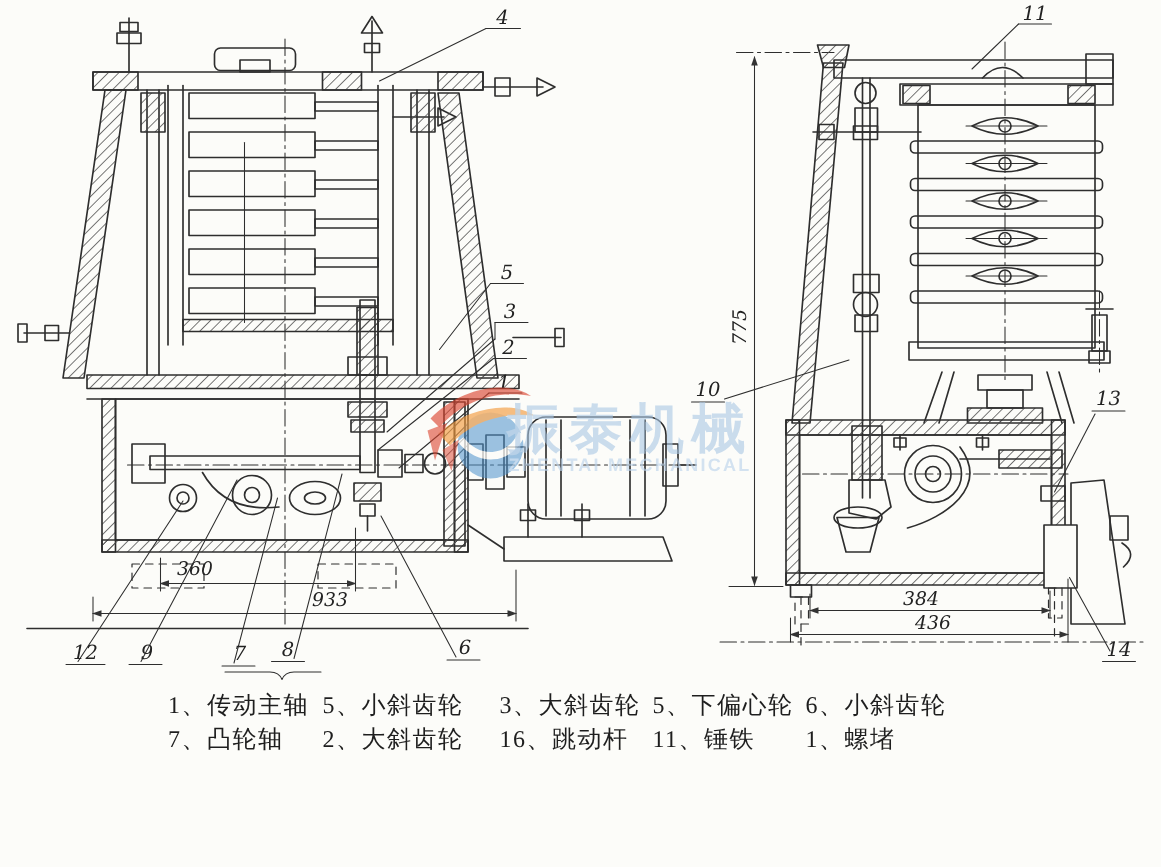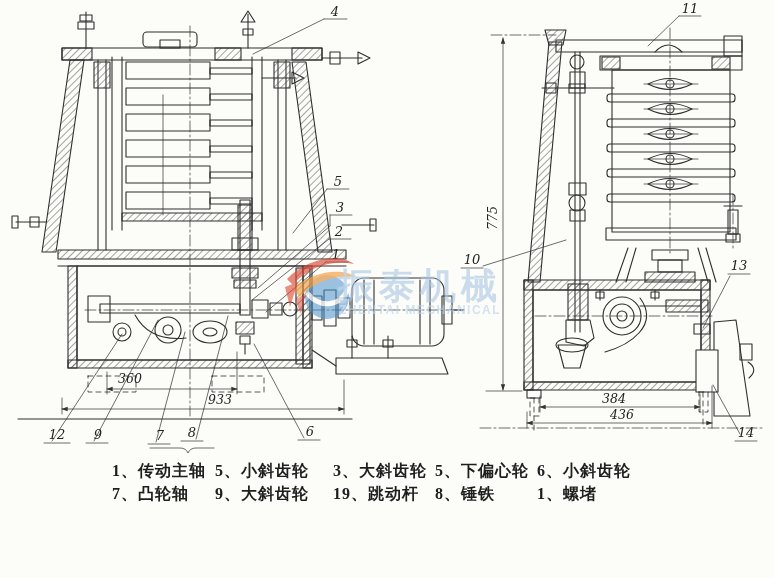--- a/index.html
+++ b/index.html
@@ -17,21 +17,21 @@
   .dimnum{font:italic 12.5px "DejaVu Serif",serif;fill:#222;stroke:none;text-anchor:middle;}
   .wm-cn{font:bold 36px "Liberation Sans",sans-serif;fill:#a9c7e4;stroke:none;
          letter-spacing:5px;text-anchor:middle;opacity:.8;}
   .wm-en{font:bold 12px "Liberation Sans",sans-serif;fill:#bcd4ec;stroke:none;
          letter-spacing:1.5px;text-anchor:middle;opacity:.85;}
   .legend{
     position:absolute;top:459px;left:112px;width:600px;
     display:grid;grid-template-columns:103px 118px 102px 102px auto;
     line-height:23px;font-size:16px;color:#1e1e1e;letter-spacing:1px;
   }
-  .legend span{white-space:nowrap;font-weight:bold;}
+  .legend span{white-space:nowrap;}
 </style>
 </head>
 <body>
 
 <div class="canvas">
 <svg width="774" height="578" viewBox="0 0 774 578">
   <defs>
     <pattern id="hatch" width="5" height="5" patternUnits="userSpaceOnUse" patternTransform="rotate(45)">
       <line x1="0" y1="0" x2="0" y2="5" stroke="#4a4a4a" stroke-width="1"></line>
     </pattern>
@@ -343,18 +343,18 @@
   </g>
 </svg>
 
 <div class="legend">
   <span>1、传动主轴</span>
   <span>5、小斜齿轮</span>
   <span>3、大斜齿轮</span>
   <span>5、下偏心轮</span>
   <span>6、小斜齿轮</span>
   <span>7、凸轮轴</span>
-  <span>9、大斜齿轮</span>
-  <span>19、跳动杆</span>
-  <span>8、锤铁</span>
+  <span>2、大斜齿轮</span>
+  <span>16、跳动杆</span>
+  <span>11、锤铁</span>
   <span>1、螺堵</span>
 </div>
 </div>
 
 </body></html>

